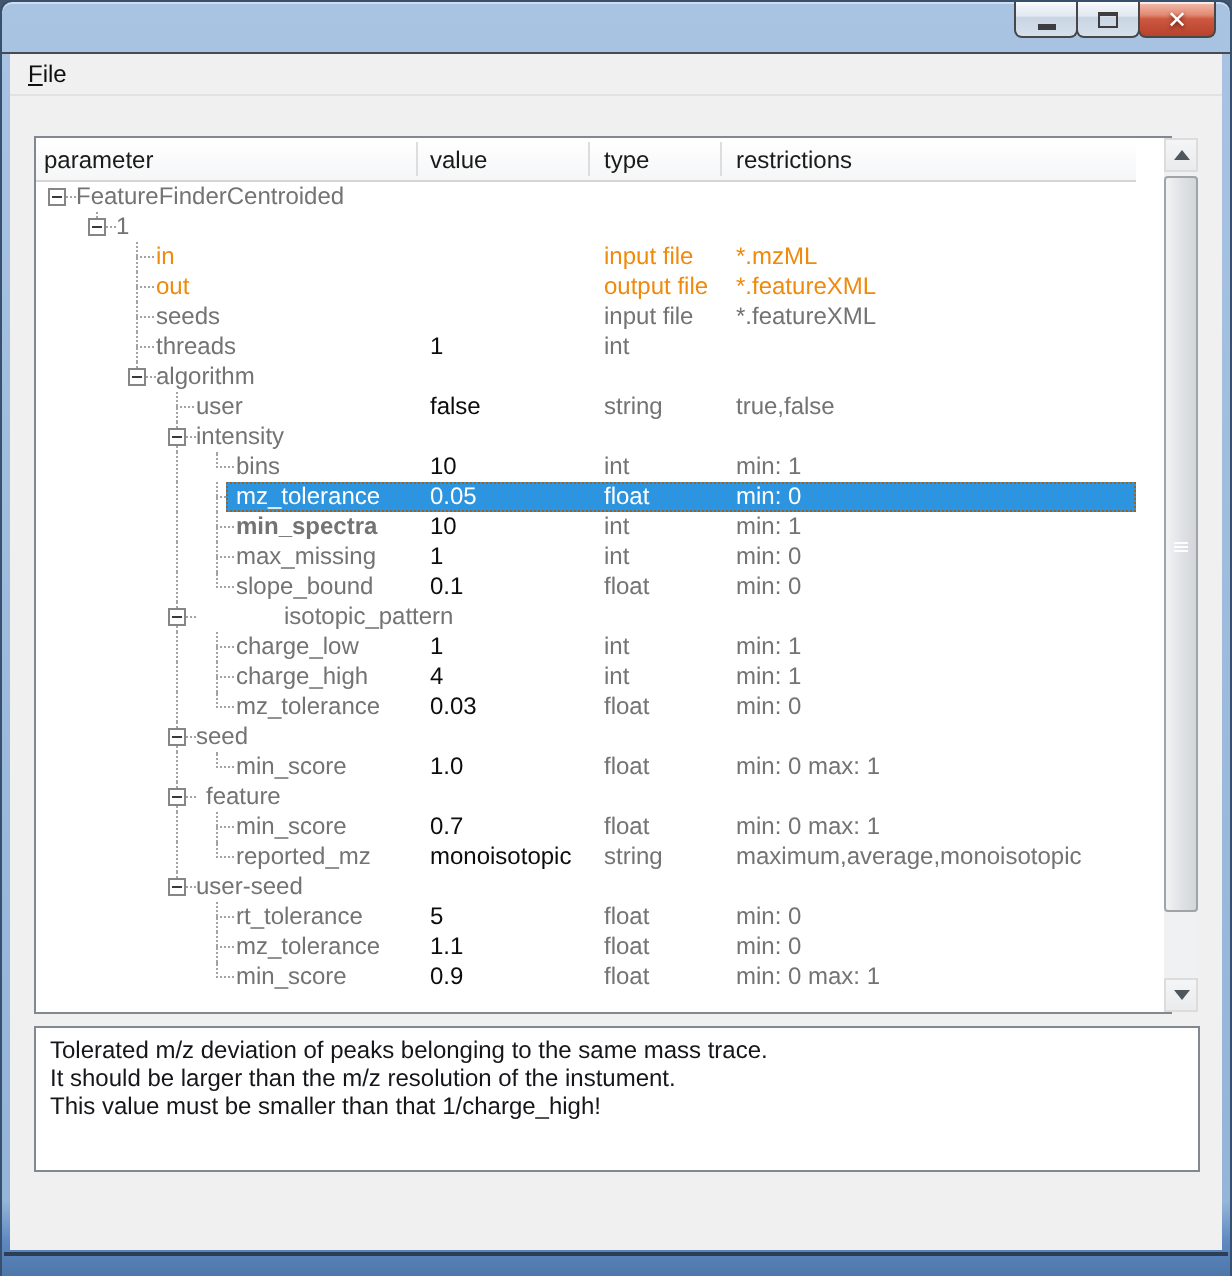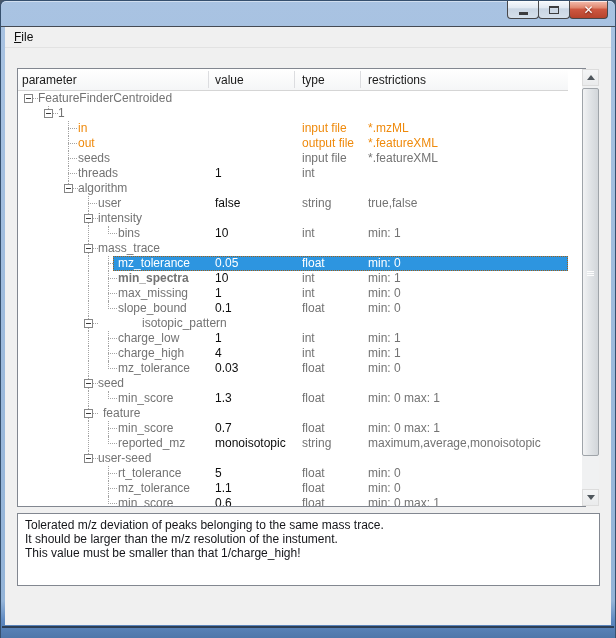--- a/index.html
+++ b/index.html
@@ -178,29 +178,20 @@
         </div>
         <div class="trow">
           <div class="v" style="left: 70px; top: 0px; height: 15px;"></div>
           <div class="v" style="left: 90px; top: 0px; height: 8px;"></div>
           <div class="h" style="left: 90px; top: 7px; width: 9px;"></div>
           <div class="cell cl" style="left: 100px;">bins</div>
           <div class="cell cv" style="left: 197px;">10</div>
           <div class="cell ct" style="left: 284px;">int</div>
           <div class="cell cr" style="left: 350px;">min: 1</div>
         </div>
-        <div class="trow">
-          <div class="v" style="left: 70px; top: 0px; height: 3px;"></div>
-          <div class="v" style="left: 70px; top: 12px; height: 3px;"></div>
-          <div class="h" style="left: 75px; top: 7px; width: 5px;"></div>
-          <div class="tbox" style="left: 66px;">
-            <div class="minus"></div>
-          </div>
-          <div class="cell cl" style="left: 80px;">mass_trace</div>
-        </div>
         <div class="trow sel">
           <div class="v" style="left: 70px; top: 0px; height: 15px;"></div>
           <div class="v" style="left: 90px; top: 0px; height: 15px;"></div>
           <div class="h" style="left: 90px; top: 7px; width: 9px;"></div>
           <div class="hl" style="left: 95px;"></div>
           <div class="cell cl" style="left: 100px;">mz_tolerance</div>
           <div class="cell cv" style="left: 197px; text-align: center;">0.05</div>
           <div class="cell ct" style="left: 284px;">float</div>
           <div class="cell cr" style="left: 350px;">min: 0</div>
         </div>
@@ -274,21 +265,21 @@
           <div class="tbox" style="left: 66px;">
             <div class="minus"></div>
           </div>
           <div class="cell cl" style="left: 80px;">seed</div>
         </div>
         <div class="trow">
           <div class="v" style="left: 70px; top: 0px; height: 15px;"></div>
           <div class="v" style="left: 90px; top: 0px; height: 8px;"></div>
           <div class="h" style="left: 90px; top: 7px; width: 9px;"></div>
           <div class="cell cl" style="left: 100px;">min_score</div>
-          <div class="cell cv" style="left: 197px;">1.3</div>
+          <div class="cell cv" style="left: 197px;">1.0</div>
           <div class="cell ct" style="left: 284px;">float</div>
           <div class="cell cr" style="left: 350px;">min: 0 max: 1</div>
         </div>
         <div class="trow">
           <div class="v" style="left: 70px; top: 0px; height: 3px;"></div>
           <div class="v" style="left: 70px; top: 12px; height: 3px;"></div>
           <div class="h" style="left: 75px; top: 7px; width: 5px;"></div>
           <div class="tbox" style="left: 66px;">
             <div class="minus"></div>
           </div>
@@ -333,21 +324,21 @@
           <div class="h" style="left: 90px; top: 7px; width: 9px;"></div>
           <div class="cell cl" style="left: 100px;">mz_tolerance</div>
           <div class="cell cv" style="left: 197px;">1.1</div>
           <div class="cell ct" style="left: 284px;">float</div>
           <div class="cell cr" style="left: 350px;">min: 0</div>
         </div>
         <div class="trow">
           <div class="v" style="left: 90px; top: 0px; height: 8px;"></div>
           <div class="h" style="left: 90px; top: 7px; width: 9px;"></div>
           <div class="cell cl" style="left: 100px;">min_score</div>
-          <div class="cell cv" style="left: 197px;">0.6</div>
+          <div class="cell cv" style="left: 197px;">0.9</div>
           <div class="cell ct" style="left: 284px;">float</div>
           <div class="cell cr" style="left: 350px;">min: 0 max: 1</div>
         </div>
       </div>
   </div>
 
   <div class="sbar">
     <div class="sbtn up">
         <span class="tri-up"></span>
       </div>

